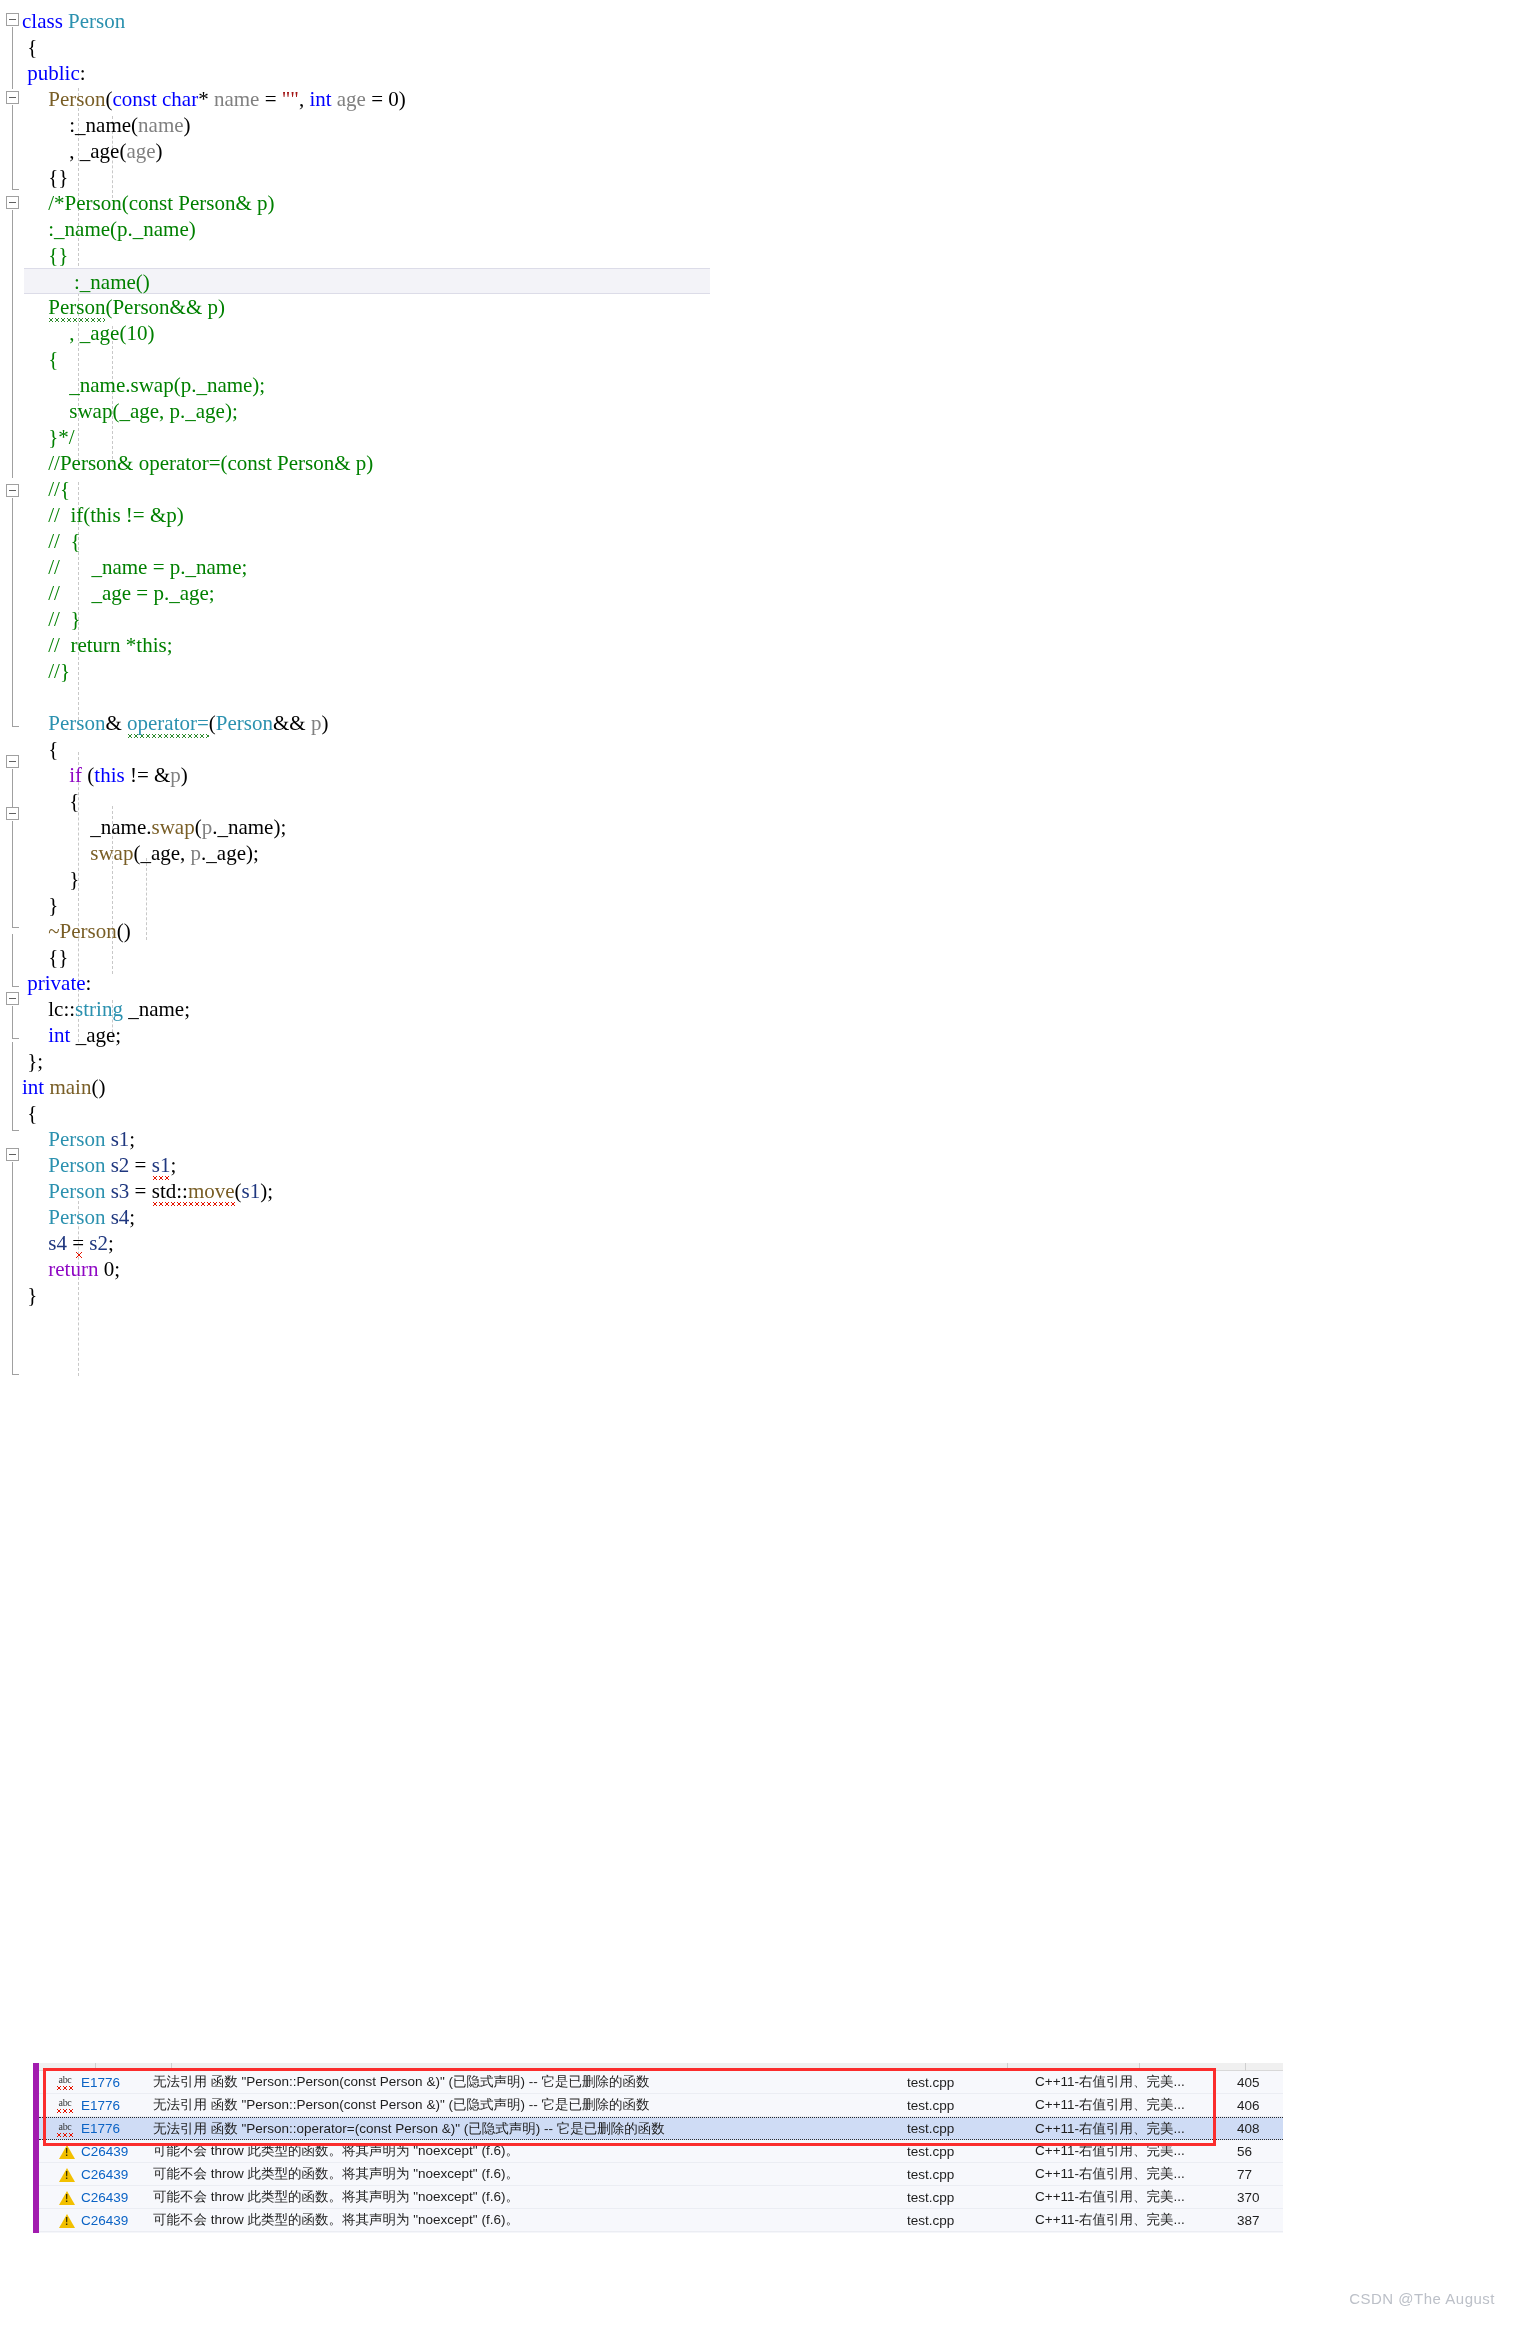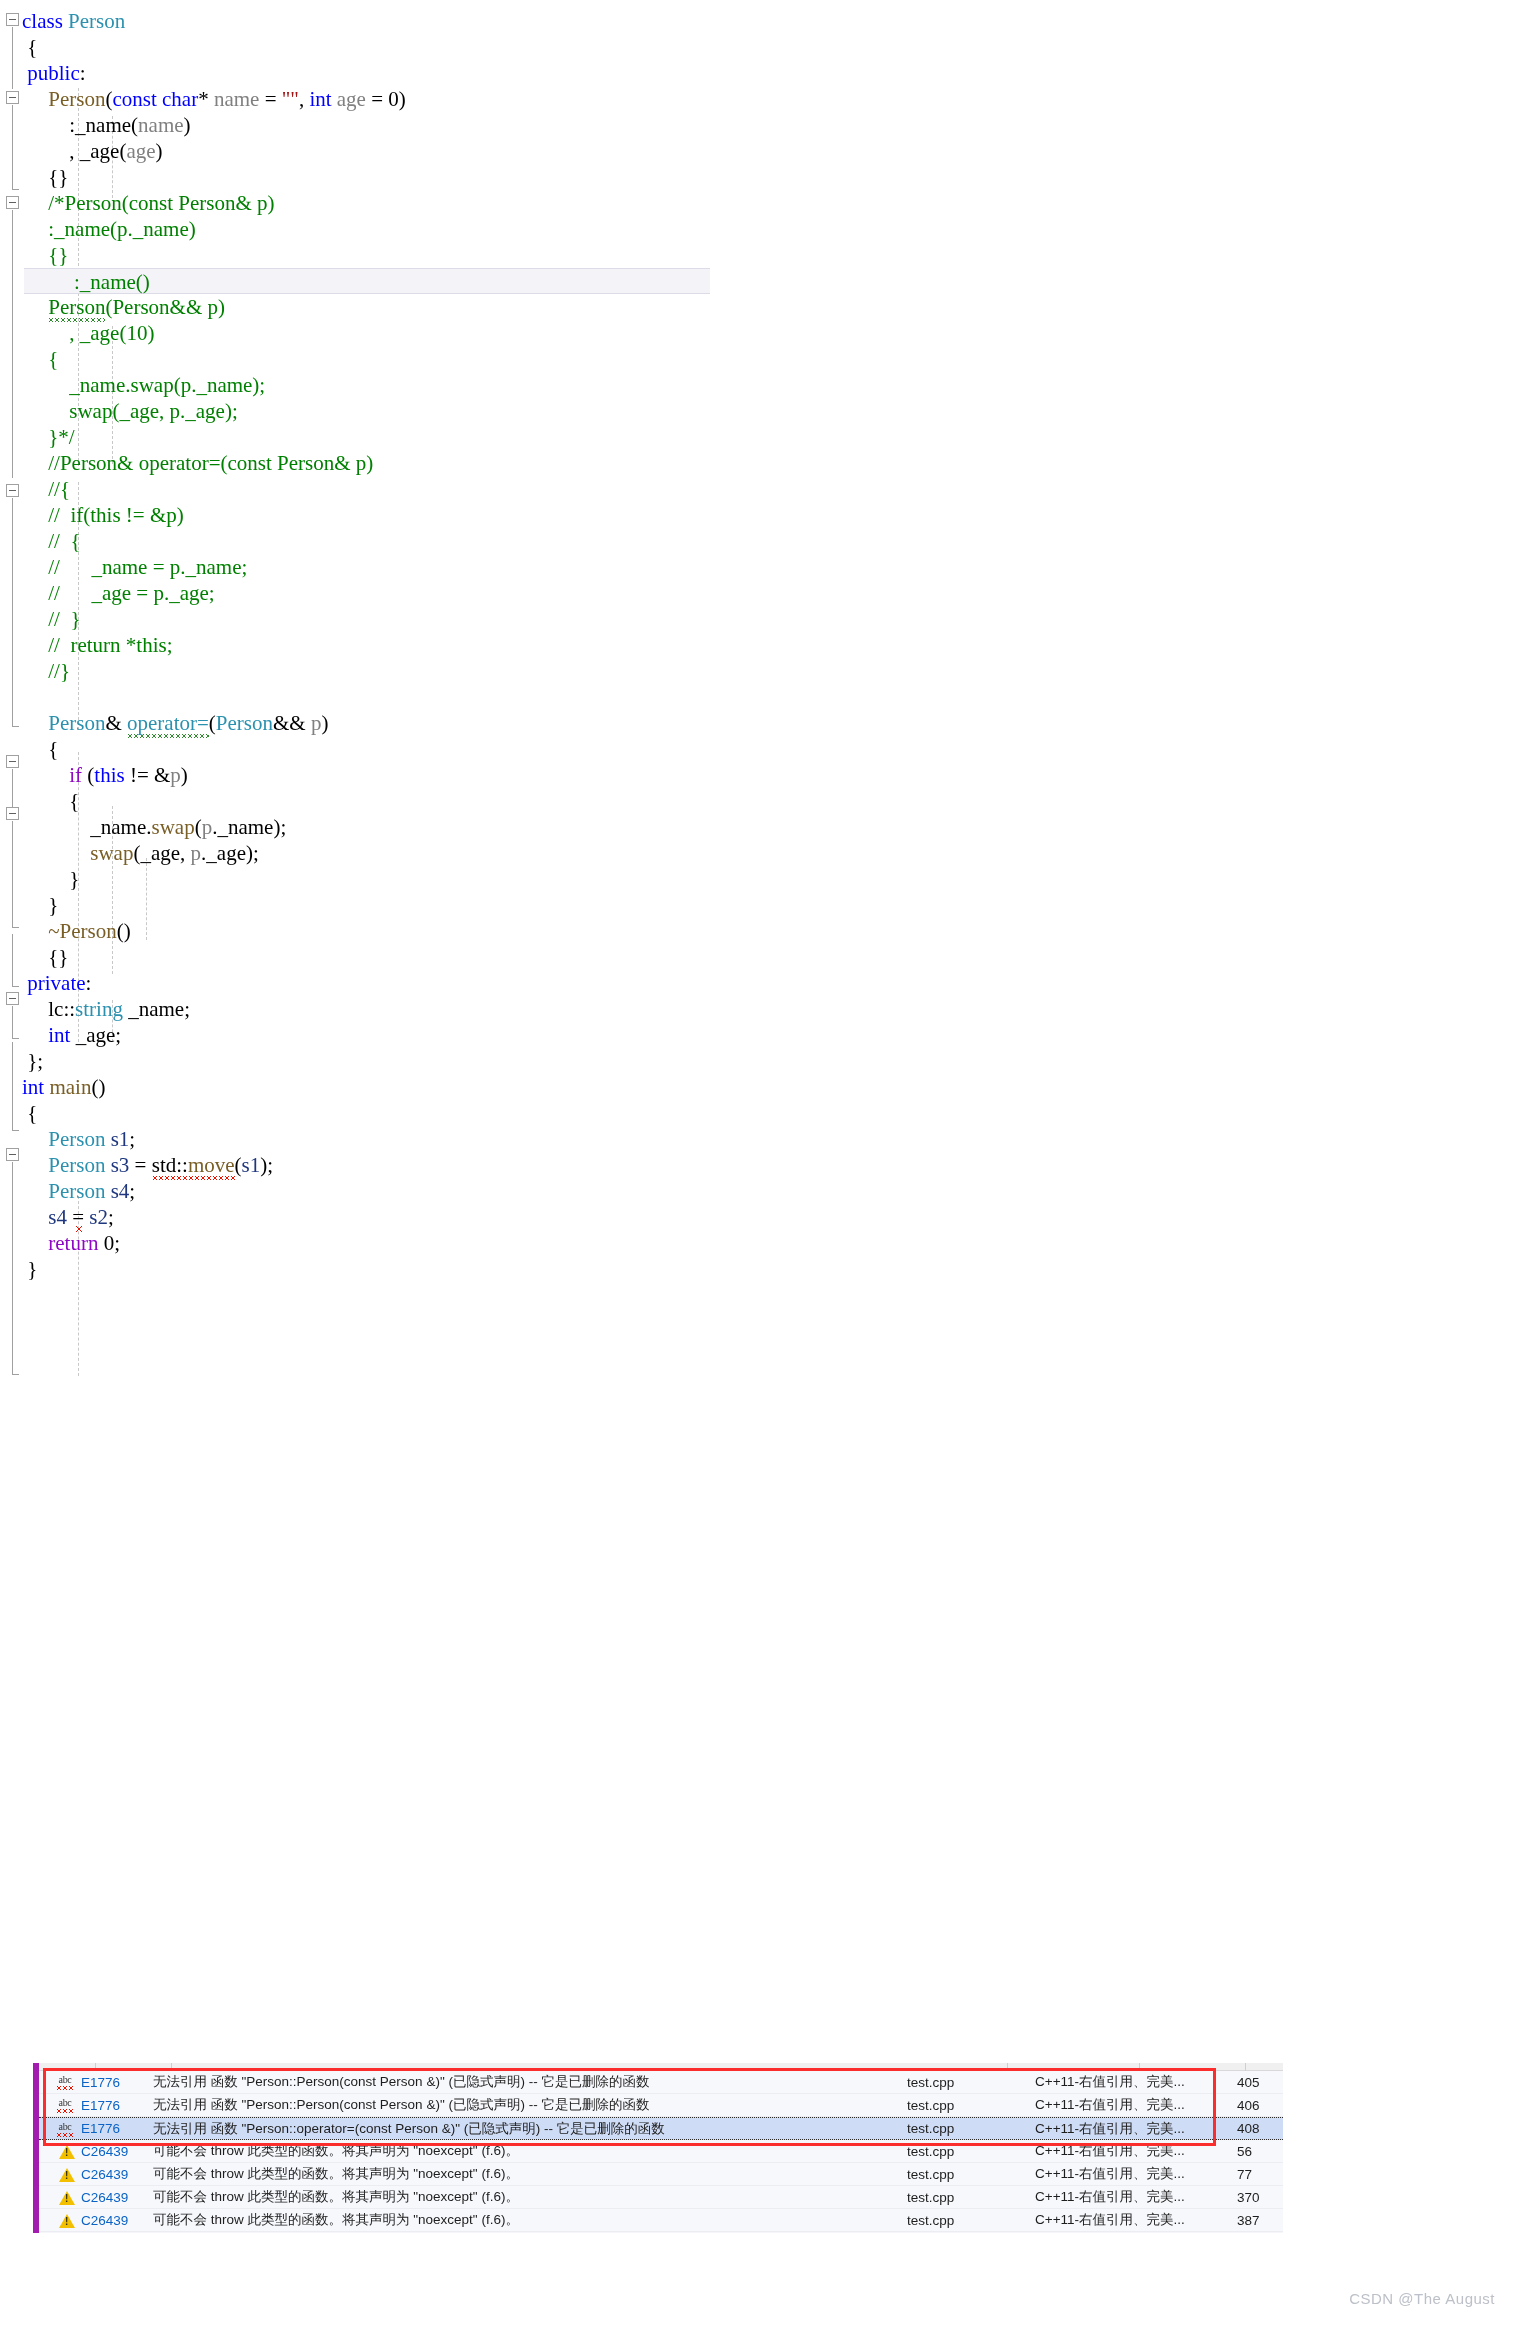--- a/index.html
+++ b/index.html
@@ -288,20 +288,21 @@
     <div class="line">     <span class="plain">}</span></div>
     <div class="line">     <span class="fn">~Person</span><span class="plain">()</span></div>
     <div class="line">     <span class="plain">{}</span></div>
     <div class="line"> <span class="kw">private</span><span class="plain">:</span></div>
     <div class="line">     <span class="plain">lc::</span><span class="type">string</span> <span class="plain">_name;</span></div>
     <div class="line">     <span class="kw">int</span> <span class="plain">_age;</span></div>
     <div class="line"> <span class="plain">};</span></div>
     <div class="line"><span class="kw">int</span> <span class="fn">main</span><span class="plain">()</span></div>
     <div class="line"> <span class="plain">{</span></div>
     <div class="line">     <span class="type">Person</span> <span class="local">s1</span><span class="plain">;</span></div>
+    <div class="line">     <span class="type">Person</span> <span class="local">s2</span> <span class="plain">=</span> <span class="local sq-red">s1</span><span class="plain">;</span></div>
     <div class="line">     <span class="type">Person</span> <span class="local">s3</span> <span class="plain">=</span> <span class="sq-red"><span class="plain">std::</span><span class="fn">move</span></span><span class="plain">(</span><span class="local">s1</span><span class="plain">);</span></div>
     <div class="line">     <span class="type">Person</span> <span class="local">s4</span><span class="plain">;</span></div>
     <div class="line">     <span class="local">s4</span> <span class="plain caret-red">=</span> <span class="local">s2</span><span class="plain">;</span></div>
     <div class="line">     <span class="ctrl">return</span> <span class="num">0</span><span class="plain">;</span></div>
     <div class="line"> <span class="plain">}</span></div>
 
   </div>
 </div>
 
 <div id="errorlist">

